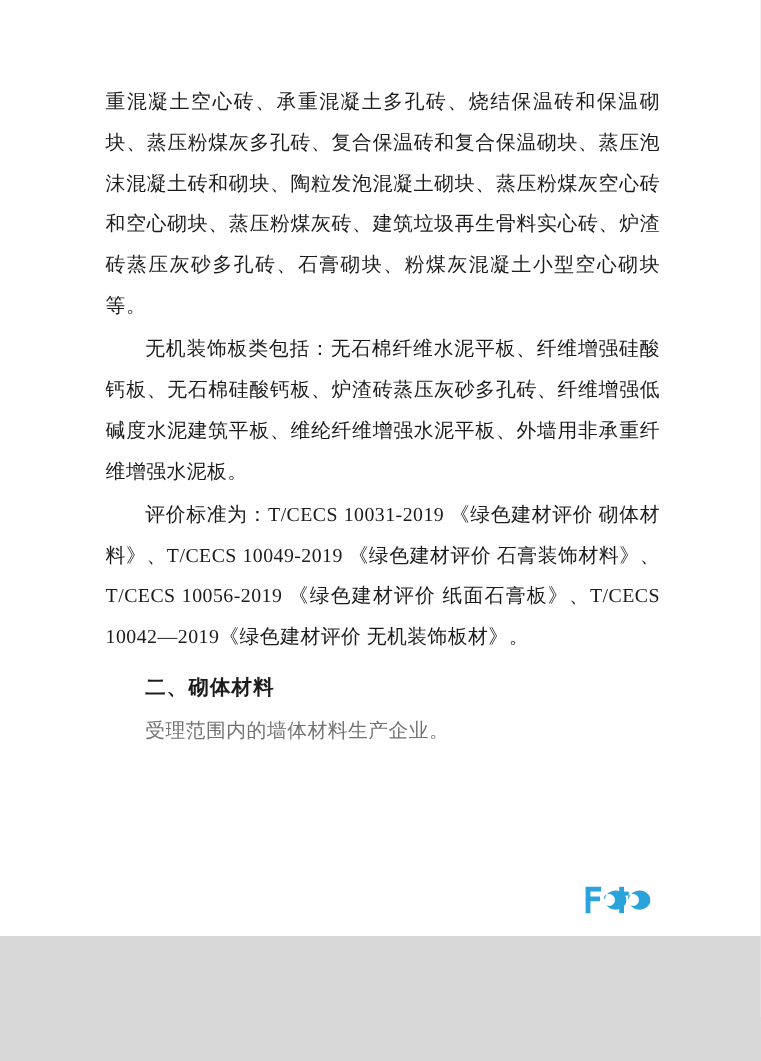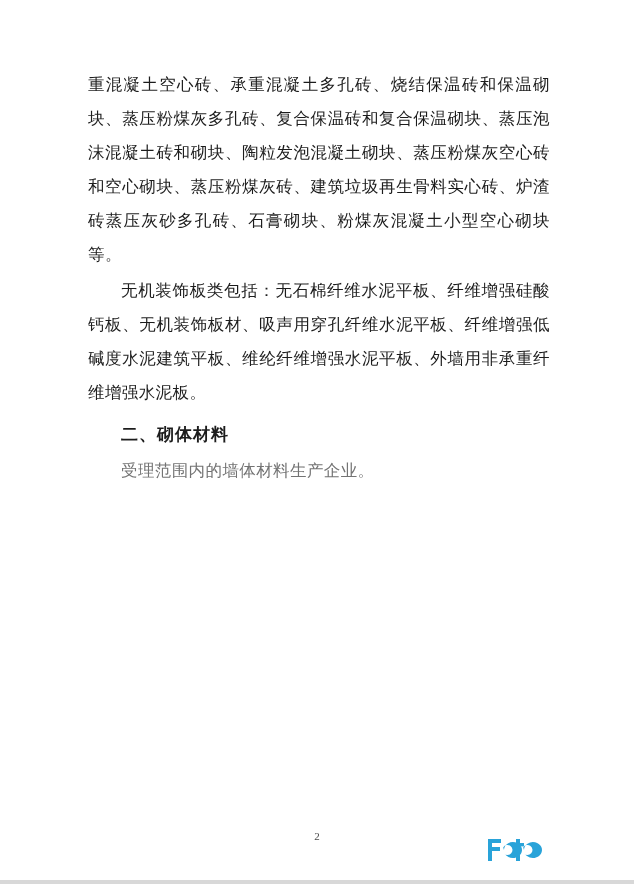--- a/index.html
+++ b/index.html
@@ -6,21 +6,21 @@
     margin: 0;
     padding: 0;
     background: #d8d8d8;
   }
   body {
     font-family: "Liberation Serif", "DejaVu Serif", serif;
   }
   .page {
     position: relative;
     width: 634px;
-    height: 880px;
+    height: 780px;
     background: #ffffff;
     overflow: hidden;
     box-sizing: border-box;
   }
   .content {
     position: absolute;
     left: 88px;
     top: 68px;
     width: 462px;
   }
@@ -73,22 +73,23 @@
 </head>
 <body>
 
 <div class="page">
   <div class="content">
 
     <p class="para">重混凝土空心砖、承重混凝土多孔砖、烧结保温砖和保温砌块、蒸压粉煤灰多孔砖、复合保温砖和复合保温砌块、蒸压泡沫混凝土砖和砌块、陶粒发泡混凝土砌块、蒸压粉煤灰空心砖和空心砌块、蒸压粉煤灰砖、建筑垃圾再生骨料实心砖、炉渣砖蒸压灰砂多孔砖、石膏砌块、粉煤灰混凝土小型空心砌块等。</p>
 
 
 
-    <p class="para indent">无机装饰板类包括：无石棉纤维水泥平板、纤维增强硅酸钙板、无机装饰板材、吸声用穿孔纤维水泥平板、纤维增强低碱度水泥建筑平板、维纶纤维增强水泥平板、外墙用非承重纤维增强水泥板。</p>
+    <p class="para indent">无机装饰板类包括：无石棉纤维水泥平板、纤维增强硅酸钙板、无石棉硅酸钙板、炉渣砖蒸压灰砂多孔砖、纤维增强低碱度水泥建筑平板、维纶纤维增强水泥平板、外墙用非承重纤维增强水泥板。</p>
 
+    <p class="para indent">评价标准为：T/CECS 10031-2019 《绿色建材评价 砌体材料》、T/CECS 10049-2019 《绿色建材评价 石膏装饰材料》、T/CECS 10056-2019 《绿色建材评价 纸面石膏板》、T/CECS 10042—2019《绿色建材评价 无机装饰板材》。</p>
 
     <h2 class="heading">二、砌体材料</h2>
 
     <p class="para indent gray">受理范围内的墙体材料生产企业。</p>
 
   </div>
 
   <div class="page-number">2</div>
 
   <div class="logo">

